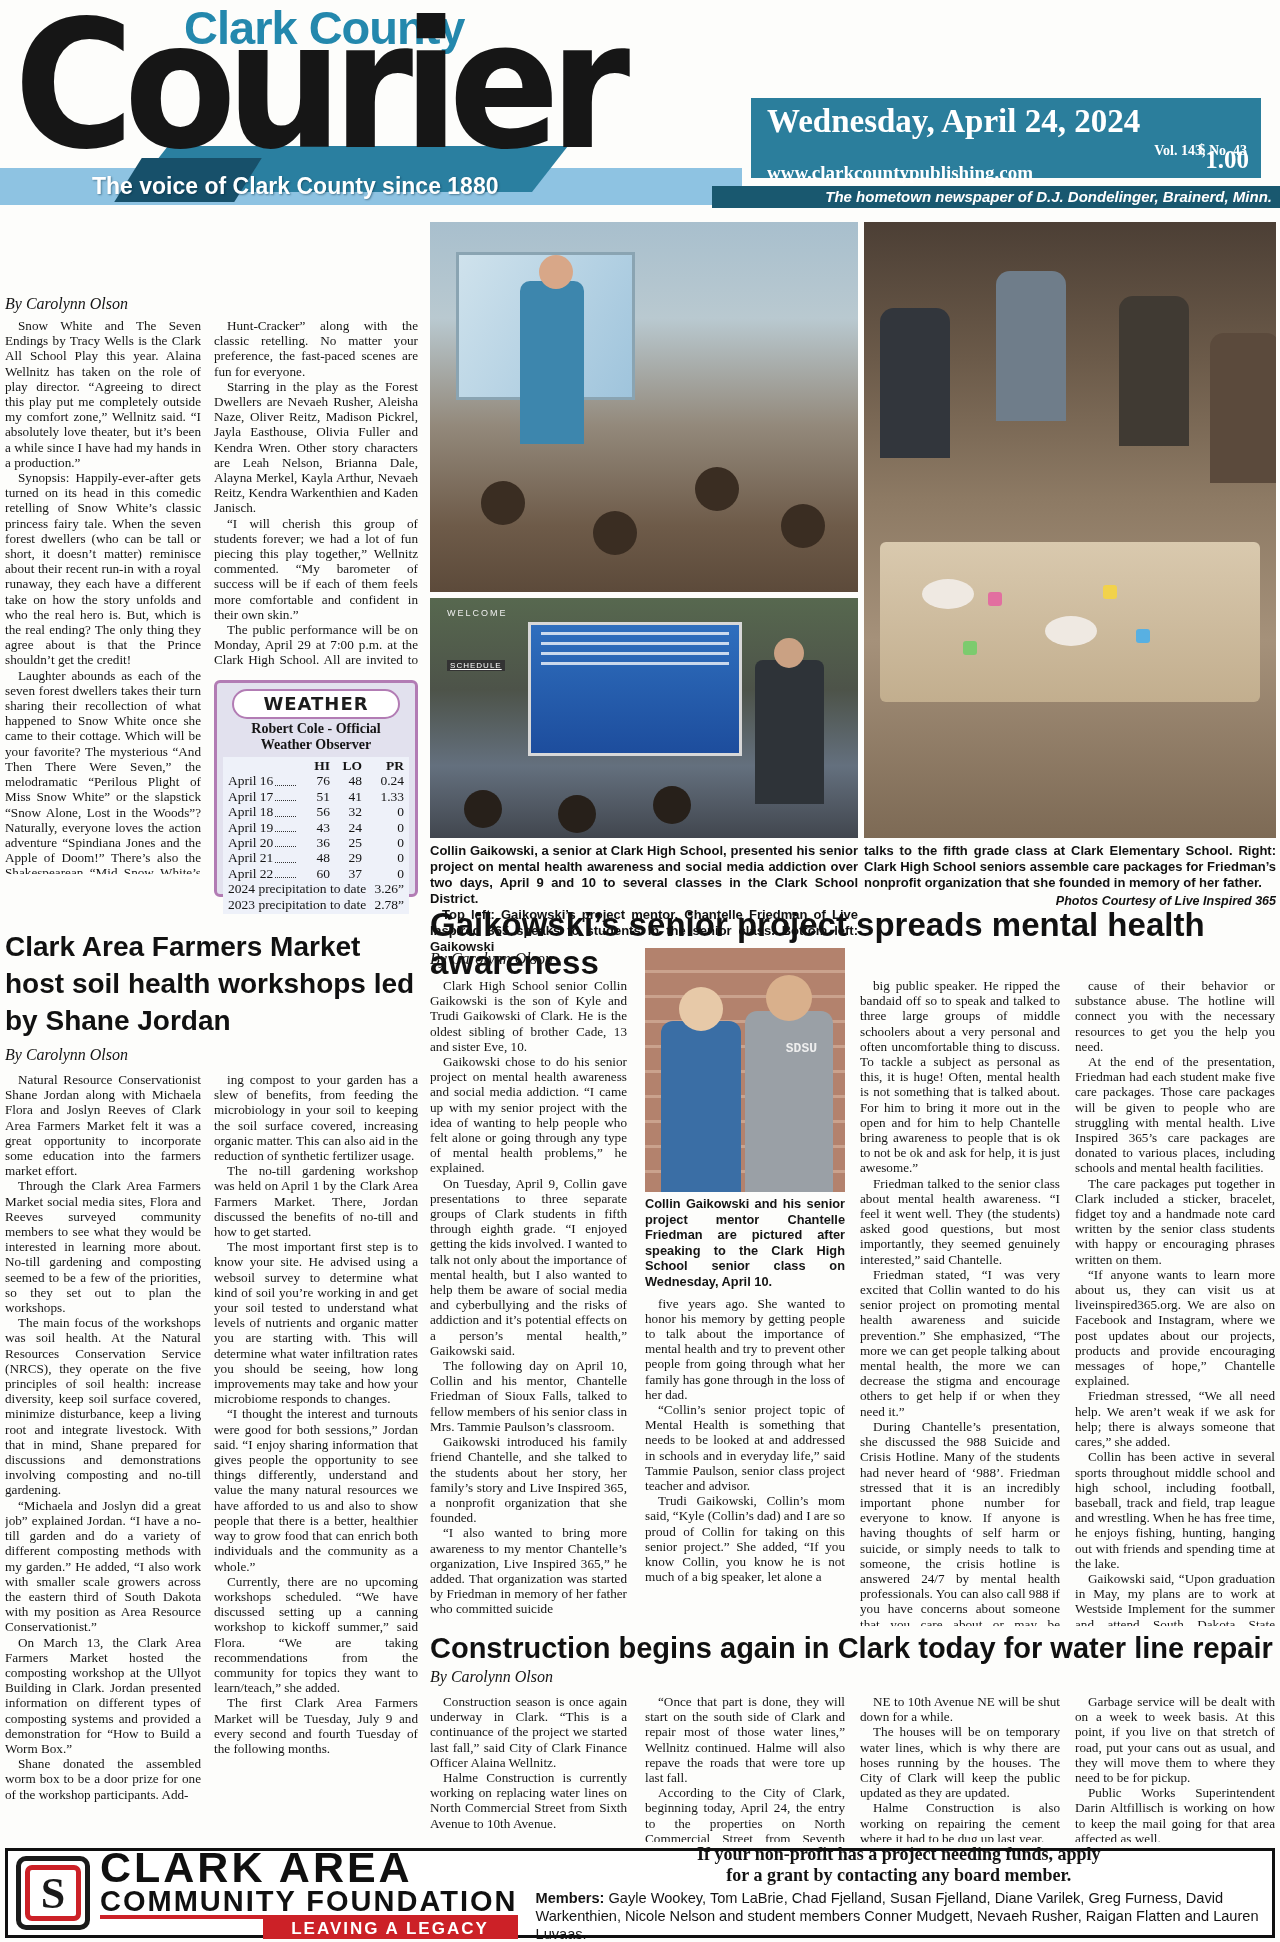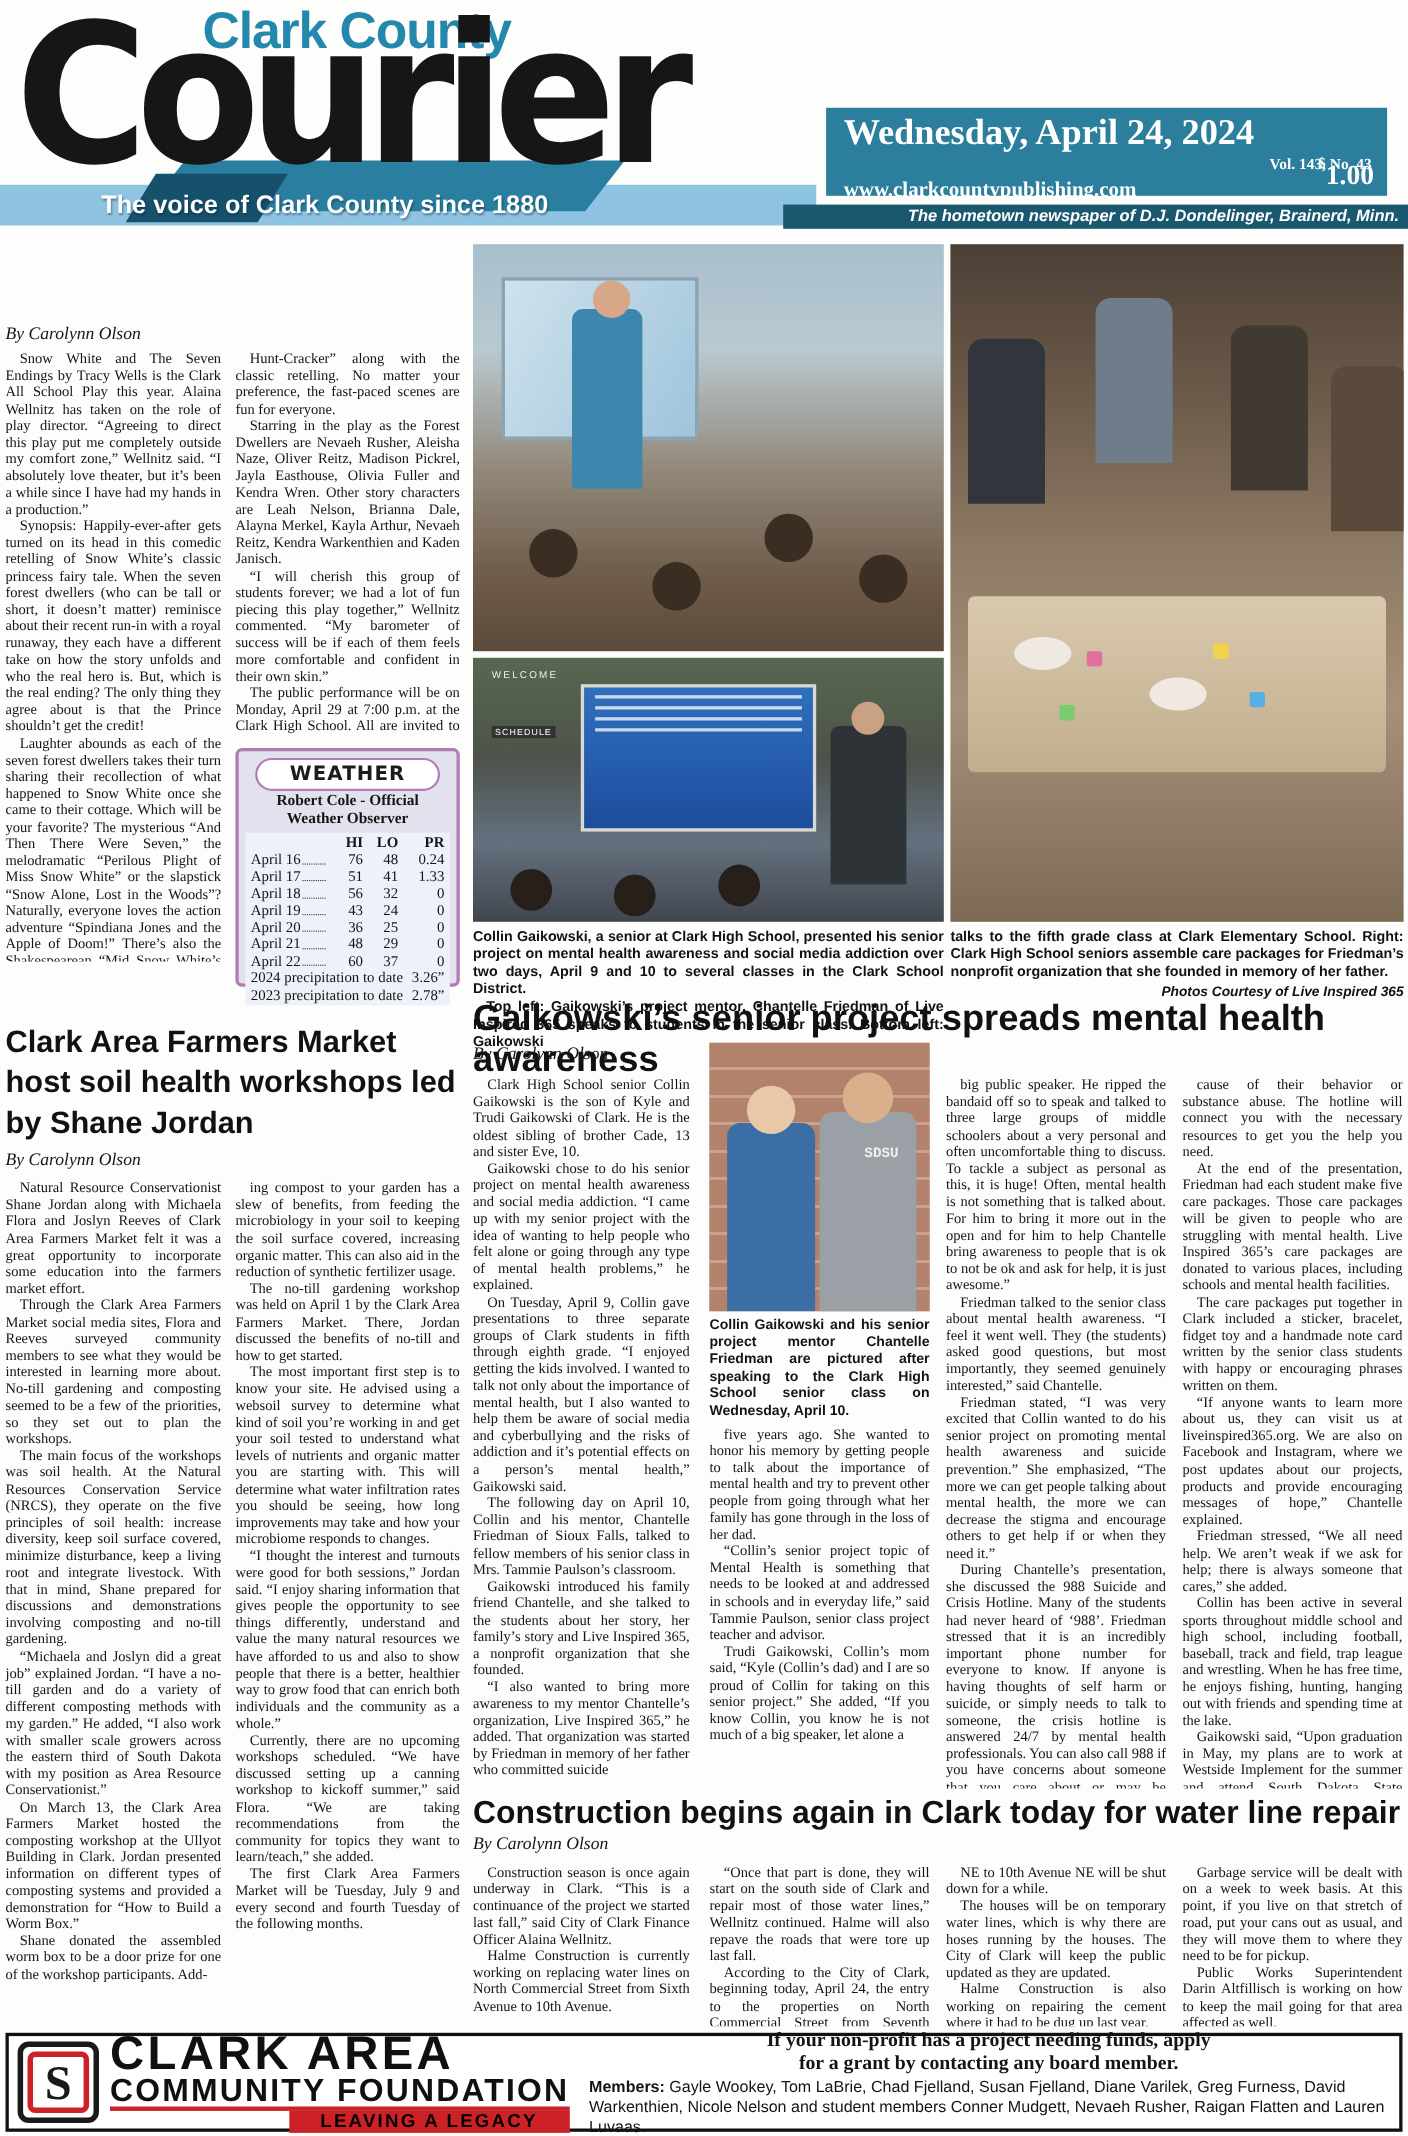--- a/index.html
+++ b/index.html
@@ -78,21 +78,21 @@
   .ph-a .head { position:absolute; width:44px; height:44px; border-radius:50%; background:#3a2d22; }
   .ph-d { left:430px; top:598px; width:428px; height:240px;
     background:linear-gradient(180deg,#57684f 0%,#4d5349 38%,#64707e 70%,#41464e 100%); }
   .ph-d .screen { position:absolute; left:23%; top:10%; width:50%; height:56%;
     background:linear-gradient(180deg,#2f6fbe,#1d4d9d); border:3px solid #d8d8d8; }
   .ph-d .screen i { display:block; height:3px; background:rgba(255,255,255,.75);
     margin:7px 10px 0 10px; }
   .ph-d .boardword { position:absolute; left:4%; top:4%; color:#eee;
     font-family:"Liberation Sans",sans-serif; font-size:9px; letter-spacing:2px; }
   .ph-d .schedule { position:absolute; left:4%; top:26%; color:#fff; background:#333;
-    padding:1px 3px; font-family:"Liberation Sans",sans-serif; font-size:8px; letter-spacing:1px; }
+    padding:1px 3px; font-family:"Liberation Sans",sans-serif; font-size:8px; letter-spacing:1px;text-decoration:underline; }
   .ph-d .stand { position:absolute; right:8%; top:26%; width:16%; height:60%;
     background:#2e3338; border-radius:8px 8px 0 0; }
   .ph-d .stand::before { content:""; position:absolute; left:28%; top:-22px;
     width:30px; height:30px; border-radius:50%; background:#caa183; }
   .ph-d .head { position:absolute; width:38px; height:38px; border-radius:50%; background:#27201a; }
   .ph-b { left:864px; top:222px; width:412px; height:616px;
     background:linear-gradient(180deg,#4c3f35 0%,#6b5a49 22%,#8d7a64 45%,#a5917a 68%,#7d6a55 100%); }
   .ph-b .table { position:absolute; left:4%; top:52%; width:92%; height:26%;
     background:linear-gradient(180deg,#d9c9ae,#c2ae8e); border-radius:6px; }
   .ph-b .fig { position:absolute; width:70px; height:150px; border-radius:14px 14px 0 0; }
@@ -127,21 +127,21 @@
   .s-logo { width:74px; height:74px; margin:0 10px 0 8px; border:5px solid #1a1a1a;
     border-radius:10px; position:relative; background:#fff; flex:0 0 auto; }
   .s-logo .ring { position:absolute; inset:4px; border:5px solid #cc2127; border-radius:7px; }
   .s-logo .letter { position:absolute; inset:0; display:flex; align-items:center;
     justify-content:center; font-family:"Liberation Serif",serif; font-weight:bold;
     font-size:44px; color:#1a1a1a; }
   .ad-org { flex:0 0 auto; font-family:"Liberation Sans",sans-serif; color:#101010; }
   .ad-org .l1 { font-weight:bold; font-size:43px; line-height:40px; letter-spacing:3px; }
   .ad-org .l2 { font-weight:bold; font-size:29px; line-height:28px; letter-spacing:2px;
     border-bottom:4px solid #cc2127; }
-  .ad-org .l3 { margin-left:auto; width:255px; background:#cc2127; color:#000000;
+  .ad-org .l3 { margin-left:auto; width:255px; background:#cc2127; color:#ffffff;
     text-align:center; font-weight:bold; font-size:17px; line-height:20px;
     letter-spacing:2px; }
   .ad-right { flex:1; padding:2px 10px 2px 18px; }
   .ad-pitch { text-align:center; font-family:"Liberation Serif",serif; font-weight:bold;
     font-size:18px; line-height:21px; }
   .ad-members { margin-top:3px; font-family:"Liberation Sans",sans-serif;
     font-size:14.6px; line-height:18px; text-align:left; }
   .ad-members b { font-weight:bold; }
 </style>
 </head>

